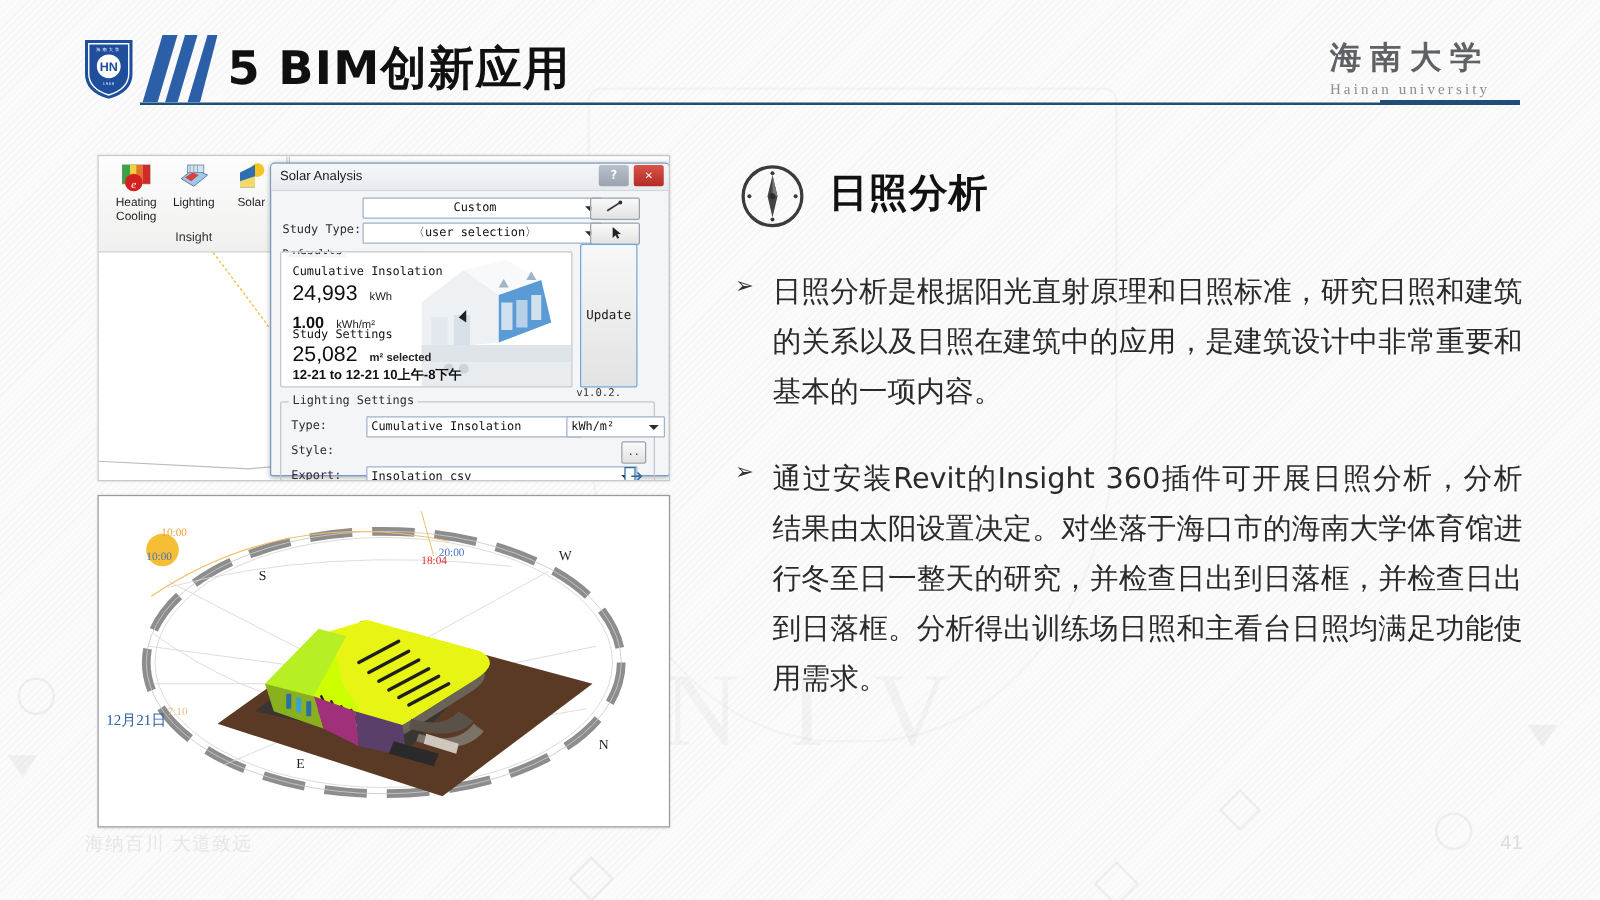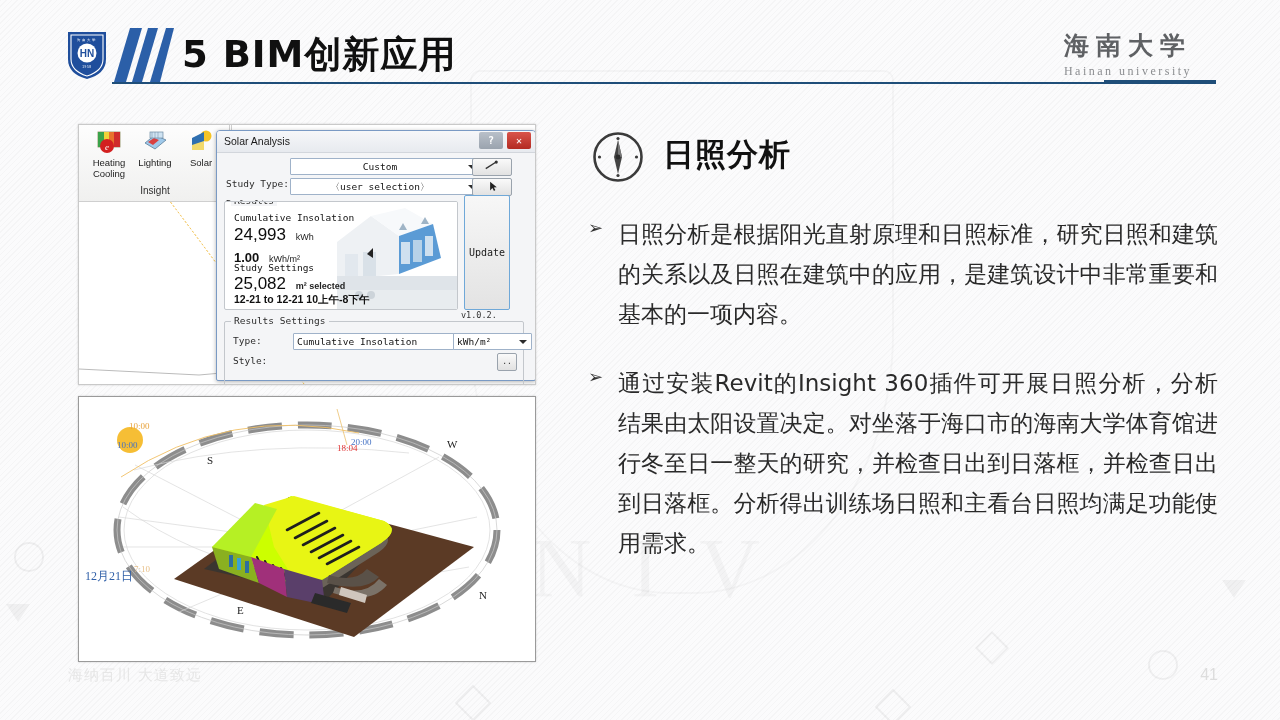--- a/index.html
+++ b/index.html
@@ -464,39 +464,52 @@
             <span class="res-big">25,082</span>
             <span class="res-unit" style="font-weight:bold">m² selected</span>
           </div>
           <div class="res-line res-sub" style="top:91px; font-size:10.5px; font-weight:bold;">12-21 to 12-21 10上午-8下午</div>
         </div>
 
         <div id="update-btn">Update</div>
         <div id="ver-label">v1.0.2.</div>
 
         <div id="rs-box">
-          <div id="rs-legend">Results Settings</div>
+          <div id="rs-legend">Lighting Settings</div>
 
           <div class="rsrow" style="left:0; top:11px; width:298px;">
             <div class="rslbl">Type:</div>
             <div class="rscombo" style="left:68px; width:154px;">
               <span>Cumulative Insolation</span>
               <span class="arr"></span>
             </div>
             <div class="rscombo" style="left:228px; width:60px;">
               <span>kWh/m²</span>
               <span class="arr"></span>
             </div>
           </div>
 
           <div class="rsrow" style="left:0; top:31px; width:298px;">
             <div class="rslbl">Style:</div>
             <div class="minibtn" style="left:272px; top:0;">..</div>
           </div>
 
+          <div class="rsrow" style="left:0; top:51px; width:298px;">
+            <div class="rslbl">Export:</div>
+            <div class="rscombo" style="left:68px; width:198px;">
+              <span>Insolation csv</span>
+              <span class="arr"></span>
+            </div>
+            <div style="position:absolute; left:272px; top:0;">
+              <svg viewBox="0 0 18 16" width="18" height="16">
+                <path d="M3 1 L11 1 L11 15 L3 15 Z" fill="#ffffff" stroke="#2b6ca3" stroke-width="1"></path>
+                <path d="M8 8 L16 8 M13 5 L16 8 L13 11" fill="none" stroke="#2b6ca3" stroke-width="1.3"></path>
+              </svg>
+            </div>
+          </div>
         </div>
 
       </div>
     </div>
   </div>
 
   <div id="fig-bottom">
     <svg viewBox="0 0 456 264" width="456" height="264">
       <rect x="0" y="0" width="456" height="264" fill="#ffffff"></rect>
 

